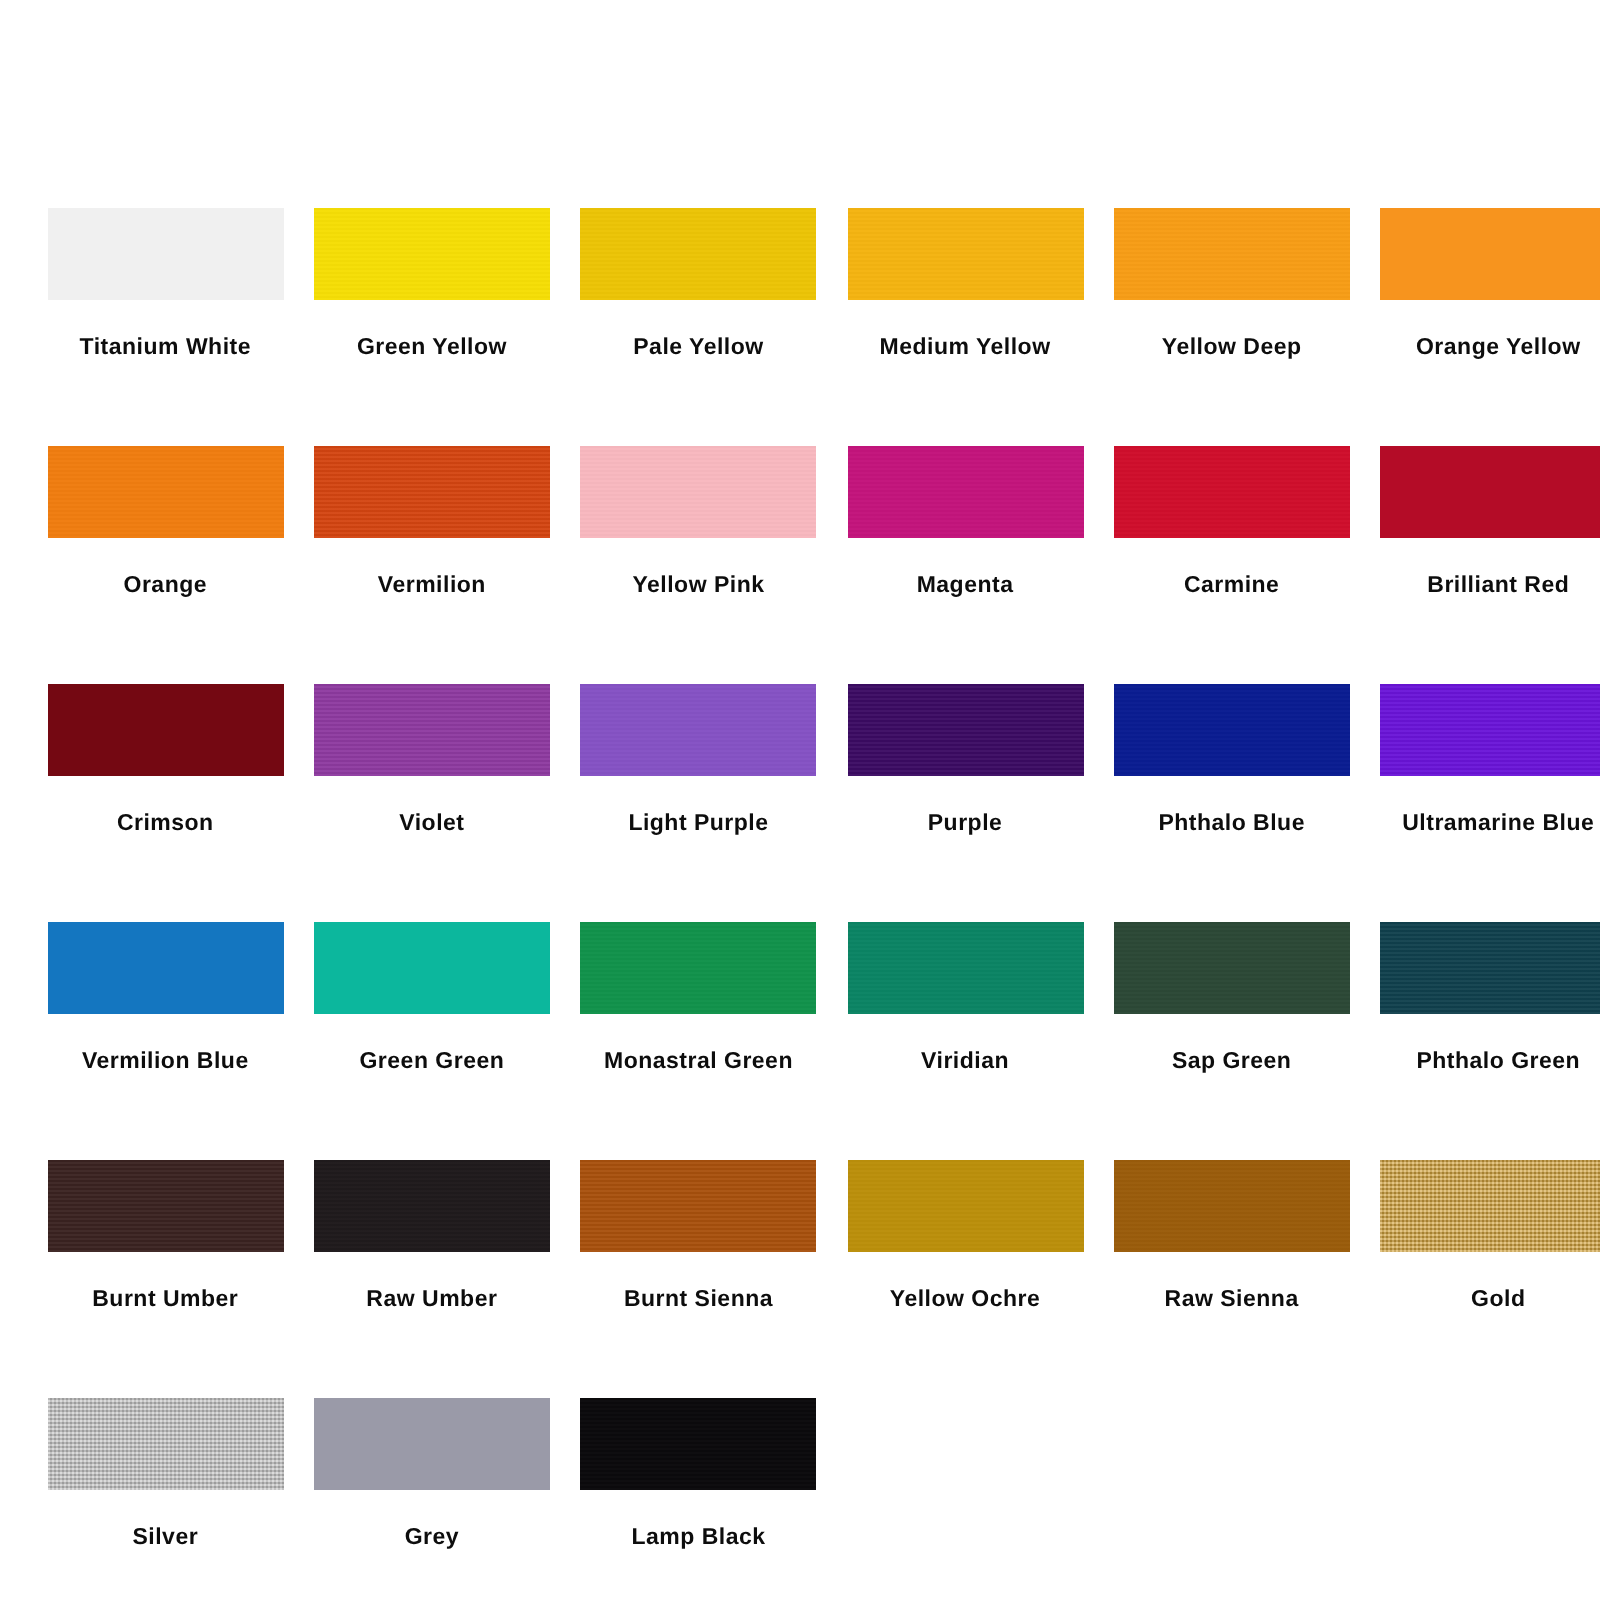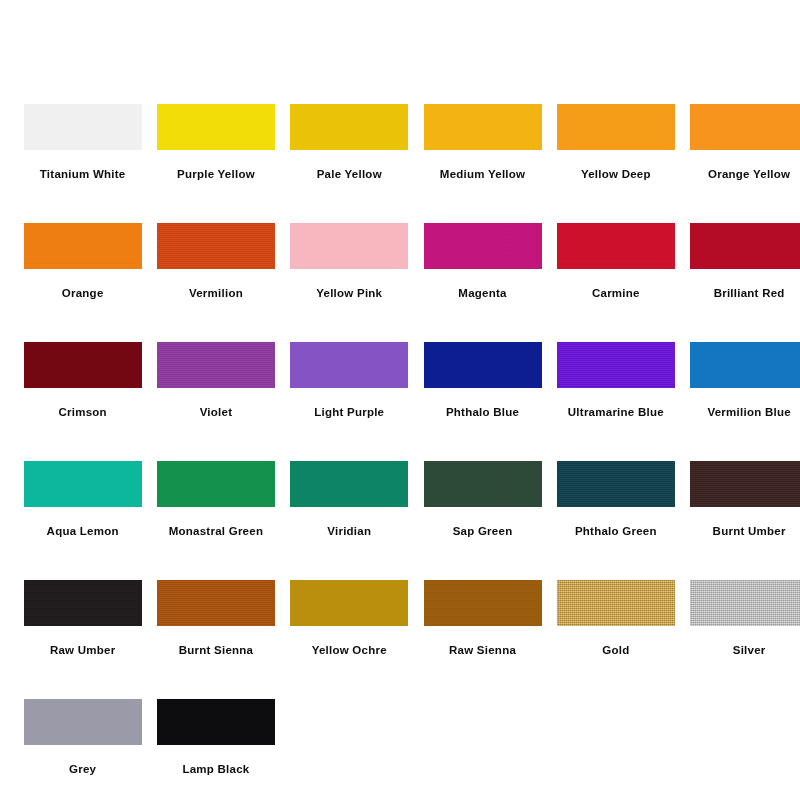--- a/index.html
+++ b/index.html
@@ -91,21 +91,21 @@
 <body>
 
 <div id="chart-root">
   <div class="swatch-grid">
       <div class="swatch-cell">
         <div class="swatch-chip tex-smooth" style="background-color: rgb(240, 240, 240);"></div>
         <div class="swatch-label">Titanium White</div>
       </div>
       <div class="swatch-cell">
         <div class="swatch-chip tex-soft" style="background-color: rgb(245, 222, 6);"></div>
-        <div class="swatch-label">Purple Yellow</div>
+        <div class="swatch-label">Green Yellow</div>
       </div>
       <div class="swatch-cell">
         <div class="swatch-chip tex-soft" style="background-color: rgb(236, 196, 6);"></div>
         <div class="swatch-label">Pale Yellow</div>
       </div>
       <div class="swatch-cell">
         <div class="swatch-chip tex-soft" style="background-color: rgb(244, 180, 17);"></div>
         <div class="swatch-label">Medium Yellow</div>
       </div>
       <div class="swatch-cell">
@@ -146,34 +146,38 @@
       </div>
       <div class="swatch-cell">
         <div class="swatch-chip" style="background-color: rgb(142, 58, 160);"></div>
         <div class="swatch-label">Violet</div>
       </div>
       <div class="swatch-cell">
         <div class="swatch-chip tex-soft" style="background-color: rgb(133, 82, 196);"></div>
         <div class="swatch-label">Light Purple</div>
       </div>
       <div class="swatch-cell">
+        <div class="swatch-chip" style="background-color: rgb(59, 10, 99);"></div>
+        <div class="swatch-label">Purple</div>
+      </div>
+      <div class="swatch-cell">
         <div class="swatch-chip tex-soft" style="background-color: rgb(10, 28, 145);"></div>
         <div class="swatch-label">Phthalo Blue</div>
       </div>
       <div class="swatch-cell">
         <div class="swatch-chip" style="background-color: rgb(106, 20, 216);"></div>
         <div class="swatch-label">Ultramarine Blue</div>
       </div>
       <div class="swatch-cell">
         <div class="swatch-chip tex-smooth" style="background-color: rgb(20, 118, 192);"></div>
         <div class="swatch-label">Vermilion Blue</div>
       </div>
       <div class="swatch-cell">
         <div class="swatch-chip tex-smooth" style="background-color: rgb(12, 183, 157);"></div>
-        <div class="swatch-label">Aqua Lemon</div>
+        <div class="swatch-label">Green Green</div>
       </div>
       <div class="swatch-cell">
         <div class="swatch-chip tex-soft" style="background-color: rgb(17, 146, 75);"></div>
         <div class="swatch-label">Monastral Green</div>
       </div>
       <div class="swatch-cell">
         <div class="swatch-chip tex-soft" style="background-color: rgb(11, 132, 100);"></div>
         <div class="swatch-label">Viridian</div>
       </div>
       <div class="swatch-cell">

